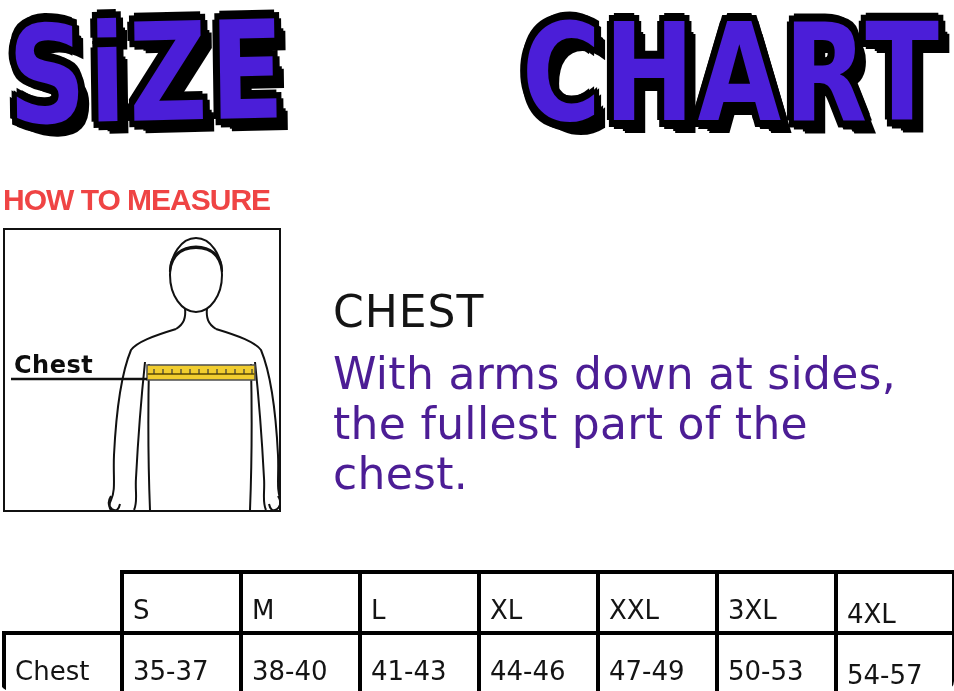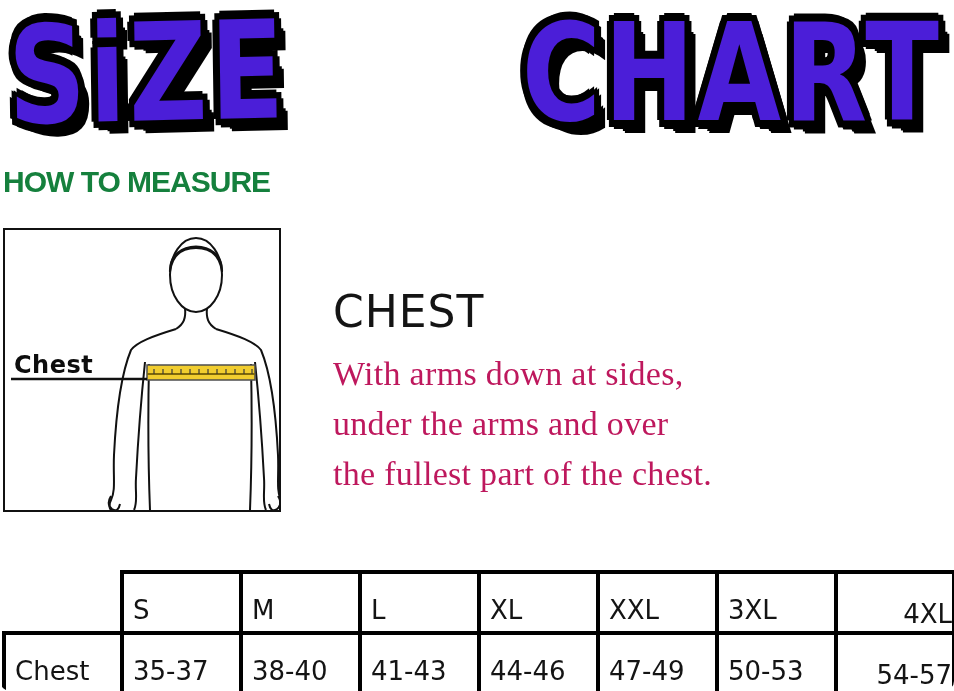--- a/index.html
+++ b/index.html
@@ -22,53 +22,53 @@
     -webkit-text-stroke:6px #000;paint-order:stroke fill;
     text-shadow:
       -5px -5px 0 #000, 5px -5px 0 #000, -5px 5px 0 #000, 5px 5px 0 #000,
       -7px 0 0 #000, 7px 0 0 #000, 0 -7px 0 #000, 0 7px 0 #000,
       9px 8px 0 #000, 11px 10px 0 #000;
   }
   .title .word.w1{transform:rotate(-1deg);}
 
   
   .how-to{
-    position:absolute;left:3px;top:165px;
+    position:absolute;left:3px;top:183px;
     font-family:"Liberation Sans","DejaVu Sans",sans-serif;
-    font-size:30px;font-weight:bold;letter-spacing:-1px;color:#15803d;
+    font-size:30px;font-weight:bold;letter-spacing:-1px;color:#ef4444;
   }
 
   
   .diagram{
     position:absolute;left:3px;top:228px;width:274px;height:280px;
     border:2px solid #111;background:#fff;
   }
   .diagram svg{position:absolute;left:0;top:0;width:100%;height:100%;}
   .chest-label{
     position:absolute;left:9px;top:121px;
     font-size:24px;font-weight:bold;letter-spacing:.5px;color:#0d0d0d;
   }
 
   
   .instructions{position:absolute;left:333px;top:286px;}
   .instr-heading{
     margin:0 0 12px 0;font-size:44px;font-weight:400;letter-spacing:1px;color:#141414;
   }
-  .instr-line{font-size:34px;line-height:50px;letter-spacing:.3px;color:#be185d;font-family:Liberation Serif, serif;}
+  .instr-line{font-size:44px;line-height:50px;letter-spacing:.3px;color:#4c1d95;}
 
   
   .size-table{position:absolute;left:2px;top:570px;}
   table{border-collapse:collapse;table-layout:fixed;width:950px;}
   th,td{
     border:4px solid #000;height:51px;vertical-align:bottom;text-align:left;
     padding:0 0 6px 9px;font-size:26px;font-weight:400;color:#141414;
     font-family:"DejaVu Sans","Liberation Sans",sans-serif;white-space:nowrap;
   }
   th.corner{border:none;background:transparent;}
-  td.shift-down,th.shift-down{padding-bottom:2px;text-align:right;}
+  td.shift-down,th.shift-down{padding-bottom:2px;}
 </style>
 </head>
 <body>
 
 <div class="page" style="--title-fill: #4b1ed8;">
 
   <div class="title">
     <span class="word w1">SiZE</span>
     <span class="word w2">CHART</span>
   </div>
@@ -105,21 +105,20 @@
       </g>
 
       <path d="M6,149 L142,149" stroke="#111" stroke-width="2.5" fill="none"></path>
     </svg>
     <div class="chest-label">Chest</div>
   </div>
 
   <div class="instructions">
     <h2 class="instr-heading">CHEST</h2>
     <div class="instr-line">With arms down at sides,</div>
-    <div class="instr-line">under the arms and over</div>
     <div class="instr-line">the fullest part of the chest.</div>
   </div>
 
   <div class="size-table">
     <table>
       <colgroup>
         <col style="width:118px">
           <col style="width:119px">
           <col style="width:119px">
           <col style="width:119px">

